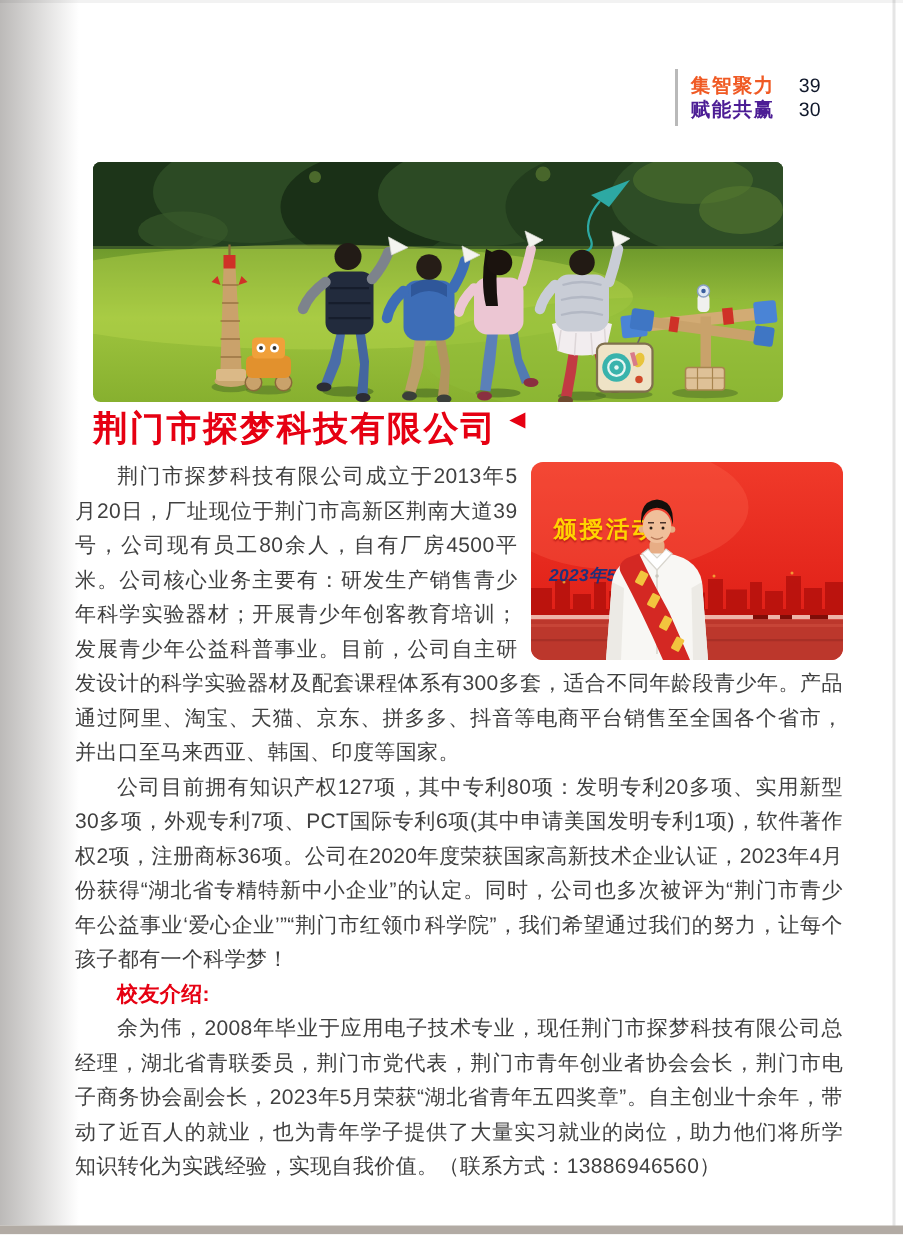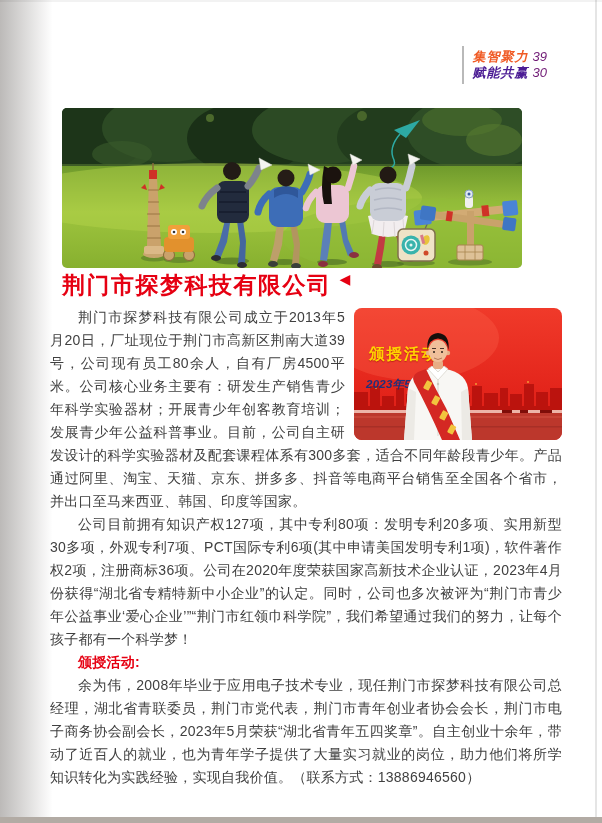--- a/index.html
+++ b/index.html
@@ -8,25 +8,25 @@
   
   .edge-left{position:absolute;left:0;top:0;bottom:6px;width:62px;
              background:linear-gradient(to right, rgba(95,90,86,0.42), rgba(255,255,255,0) 85%);z-index:5;}
   .edge-bottom{position:absolute;left:0;right:0;bottom:0;height:6px;background:#b2aba4;z-index:6;}
   .edge-right{position:absolute;top:0;bottom:6px;right:5px;width:2px;background:rgba(0,0,0,0.10);z-index:6;}
   .edge-top{position:absolute;top:0;left:0;right:0;height:2px;background:rgba(0,0,0,0.05);z-index:6;}
 
   
   .hdr{position:absolute;top:46px;right:55px;border-left:2px solid #b9b9b9;
        padding:3px 0 3px 9px;z-index:4;}
-  .hdr-row{display:flex;align-items:baseline;gap:4px;line-height:16px;font-style:italic;}
+  .hdr-row{display:flex;align-items:baseline;gap:16px;line-height:16px;}
   .hdr-label{font-size:13px;font-weight:bold;letter-spacing:1px;}
   .hdr-label.orange{color:#f05a24;}
   .hdr-label.blue{color:#4c1d95;}
-  .hdr-num{font-size:13px;color:#701a75;}
+  .hdr-num{font-size:13px;color:#0f172a;}
 
   
   .hero{position:absolute;left:62px;top:108px;width:460px;height:160px;border-radius:5px;
         overflow:hidden;z-index:2;}
   .hero svg{display:block;}
 
   
   .title-row{position:absolute;left:62px;top:270px;display:flex;align-items:flex-start;gap:8px;z-index:2;}
   .title{margin:0;font-size:23px;font-weight:bold;color:#e60012;letter-spacing:1.5px;}
   .title-marker{color:#e60012;font-size:14px;line-height:1;padding-top:2px;}
@@ -299,16 +299,16 @@
         <path d="M73.5,42 Q72,26 84,25 Q96,26 94.5,42 Q93,31 84,30.5 Q75,31 73.5,42 Z" fill="#150f0b"></path>
         <path d="M78,40.5 L82,40.5 M86,40.5 L90,40.5" stroke="#4a332a" stroke-width="1"></path>
         <circle cx="80" cy="44" r="1" fill="#2a1d16"></circle>
           <circle cx="88" cy="44" r="1" fill="#2a1d16"></circle>
         <path d="M80,50 Q84,53 88,50" stroke="#b87a5a" stroke-width="1" fill="none"></path>
       </svg>
     </div>
 
     <p>荆门市探梦科技有限公司成立于2013年5月20日，厂址现位于荆门市高新区荆南大道39号，公司现有员工80余人，自有厂房4500平米。公司核心业务主要有：研发生产销售青少年科学实验器材；开展青少年创客教育培训；发展青少年公益科普事业。目前，公司自主研发设计的科学实验器材及配套课程体系有300多套，适合不同年龄段青少年。产品通过阿里、淘宝、天猫、京东、拼多多、抖音等电商平台销售至全国各个省市，并出口至马来西亚、韩国、印度等国家。</p>
     <p>公司目前拥有知识产权127项，其中专利80项：发明专利20多项、实用新型30多项，外观专利7项、PCT国际专利6项(其中申请美国发明专利1项)，软件著作权2项，注册商标36项。公司在2020年度荣获国家高新技术企业认证，2023年4月份获得“湖北省专精特新中小企业”的认定。同时，公司也多次被评为“荆门市青少年公益事业‘爱心企业’”“荆门市红领巾科学院”，我们希望通过我们的努力，让每个孩子都有一个科学梦！</p>
-    <p class="alumni">颁授活动:</p>
+    <p class="alumni">校友介绍:</p>
     <p>余为伟，2008年毕业于应用电子技术专业，现任荆门市探梦科技有限公司总经理，湖北省青联委员，荆门市党代表，荆门市青年创业者协会会长，荆门市电子商务协会副会长，2023年5月荣获“湖北省青年五四奖章”。自主创业十余年，带动了近百人的就业，也为青年学子提供了大量实习就业的岗位，助力他们将所学知识转化为实践经验，实现自我价值。（联系方式：13886946560）</p>
   </div>
 </div>
 
 </body></html>

